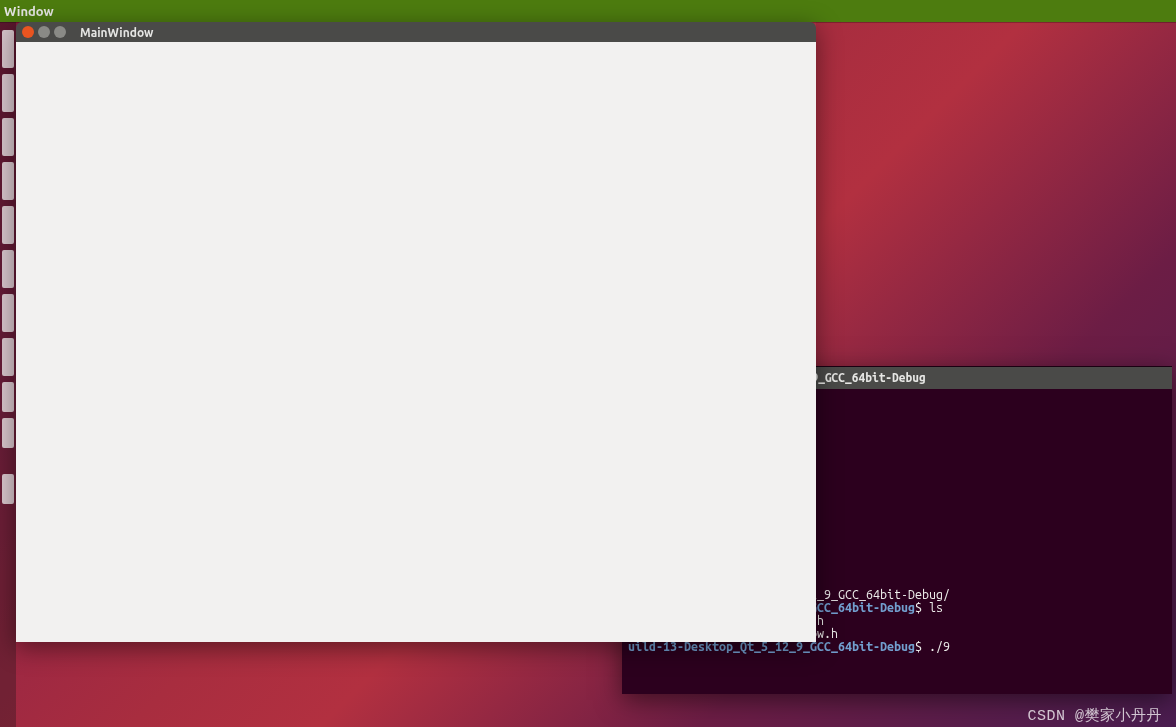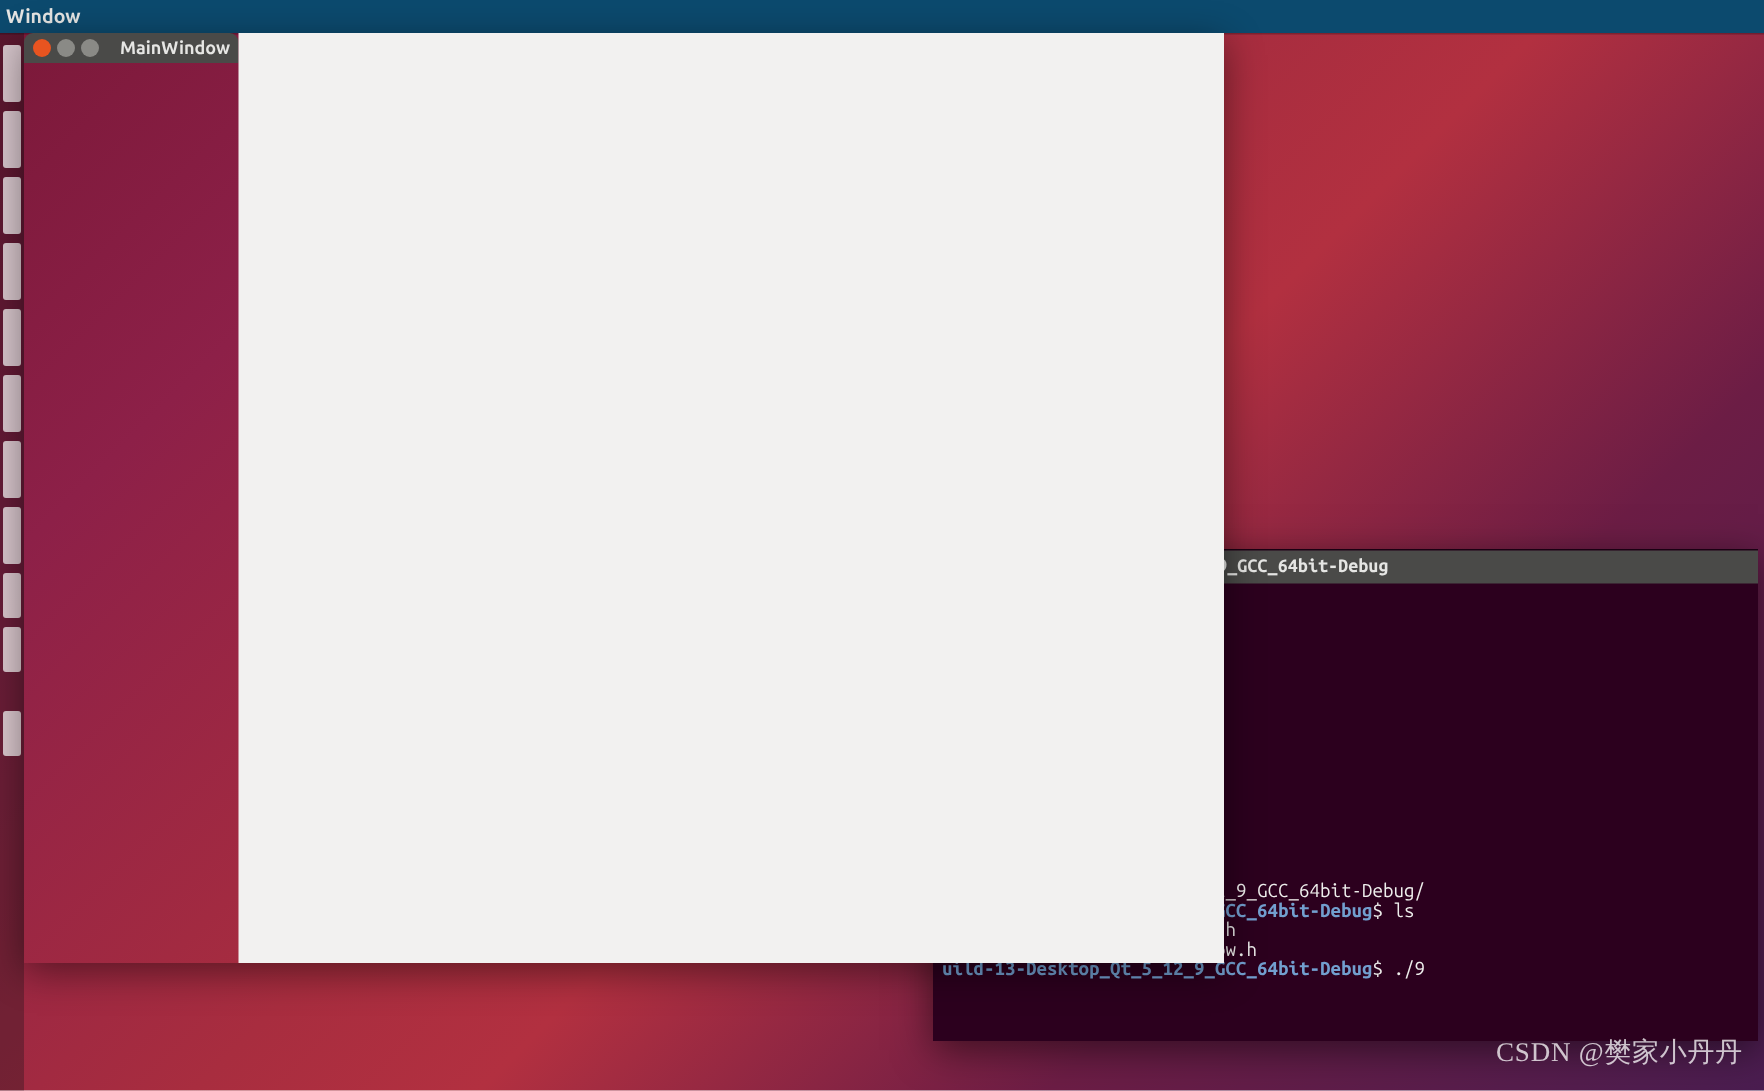--- a/index.html
+++ b/index.html
@@ -8,21 +8,21 @@
       height: 727px;
       background: linear-gradient(135deg, #7a1838 0%, #8d2048 20%, #a82d3f 45%, #b23040 55%, #6c1d45 75%, #4a1d50 100%);
       font-family: Ubuntu, "Liberation Sans", sans-serif;
       overflow: hidden;
       position: relative;
     }
     .menubar {
       position: absolute;
       top: 0; left: 0; right: 0;
       height: 22px;
-      background: #0c4a6e;
+      background: #4d7c0f;
       color: #e6e6e4;
       font-size: 13px;
       font-weight: bold;
       padding-left: 4px;
       line-height: 22px;
       box-shadow: 0 1px 0 rgba(0,0,0,.25);
     }
     .launcher {
       position: absolute;
       top: 22px; left: 0;
@@ -44,21 +44,21 @@
     .launcher-item.short { height: 30px; }
 
     .mainwindow {
       position: absolute;
       top: 22px;
       left: 16px;
       width: 800px;
       height: 620px;
       box-shadow: 0 6px 24px rgba(0,0,0,.45);
       display: flex;
-      flex-direction: row;
+      flex-direction: column;
     }
     .titlebar {
       height: 20px;
       background: #4a4a48;
       color: #e6e6e4;
       font-size: 12px;
       font-weight: bold;
       display: flex;
       align-items: center;
       padding: 0 6px;
@@ -110,24 +110,24 @@
     }
     .term-body .ansi-blue { color: #729fcf; font-weight: bold; }
     .term-body .ansi-white { color: #eeeeec; }
     .term-line { display: flex; }
     .term-col { display: inline-block; }
     .col1 { width: 120px; }
 
     .watermark {
       position: absolute;
       right: 14px;
-      bottom: 14px;
+      bottom: 2px;
       color: rgba(255,255,255,.75);
-      font-size: 18px;
-      font-family: Liberation Serif, serif;
+      font-size: 15px;
+      font-family: Liberation Mono, monospace;
       letter-spacing: .5px;
     }
   </style>
 </head>
 <body>
 
 <div class="menubar">
   <span>Window</span>
 </div>
 

